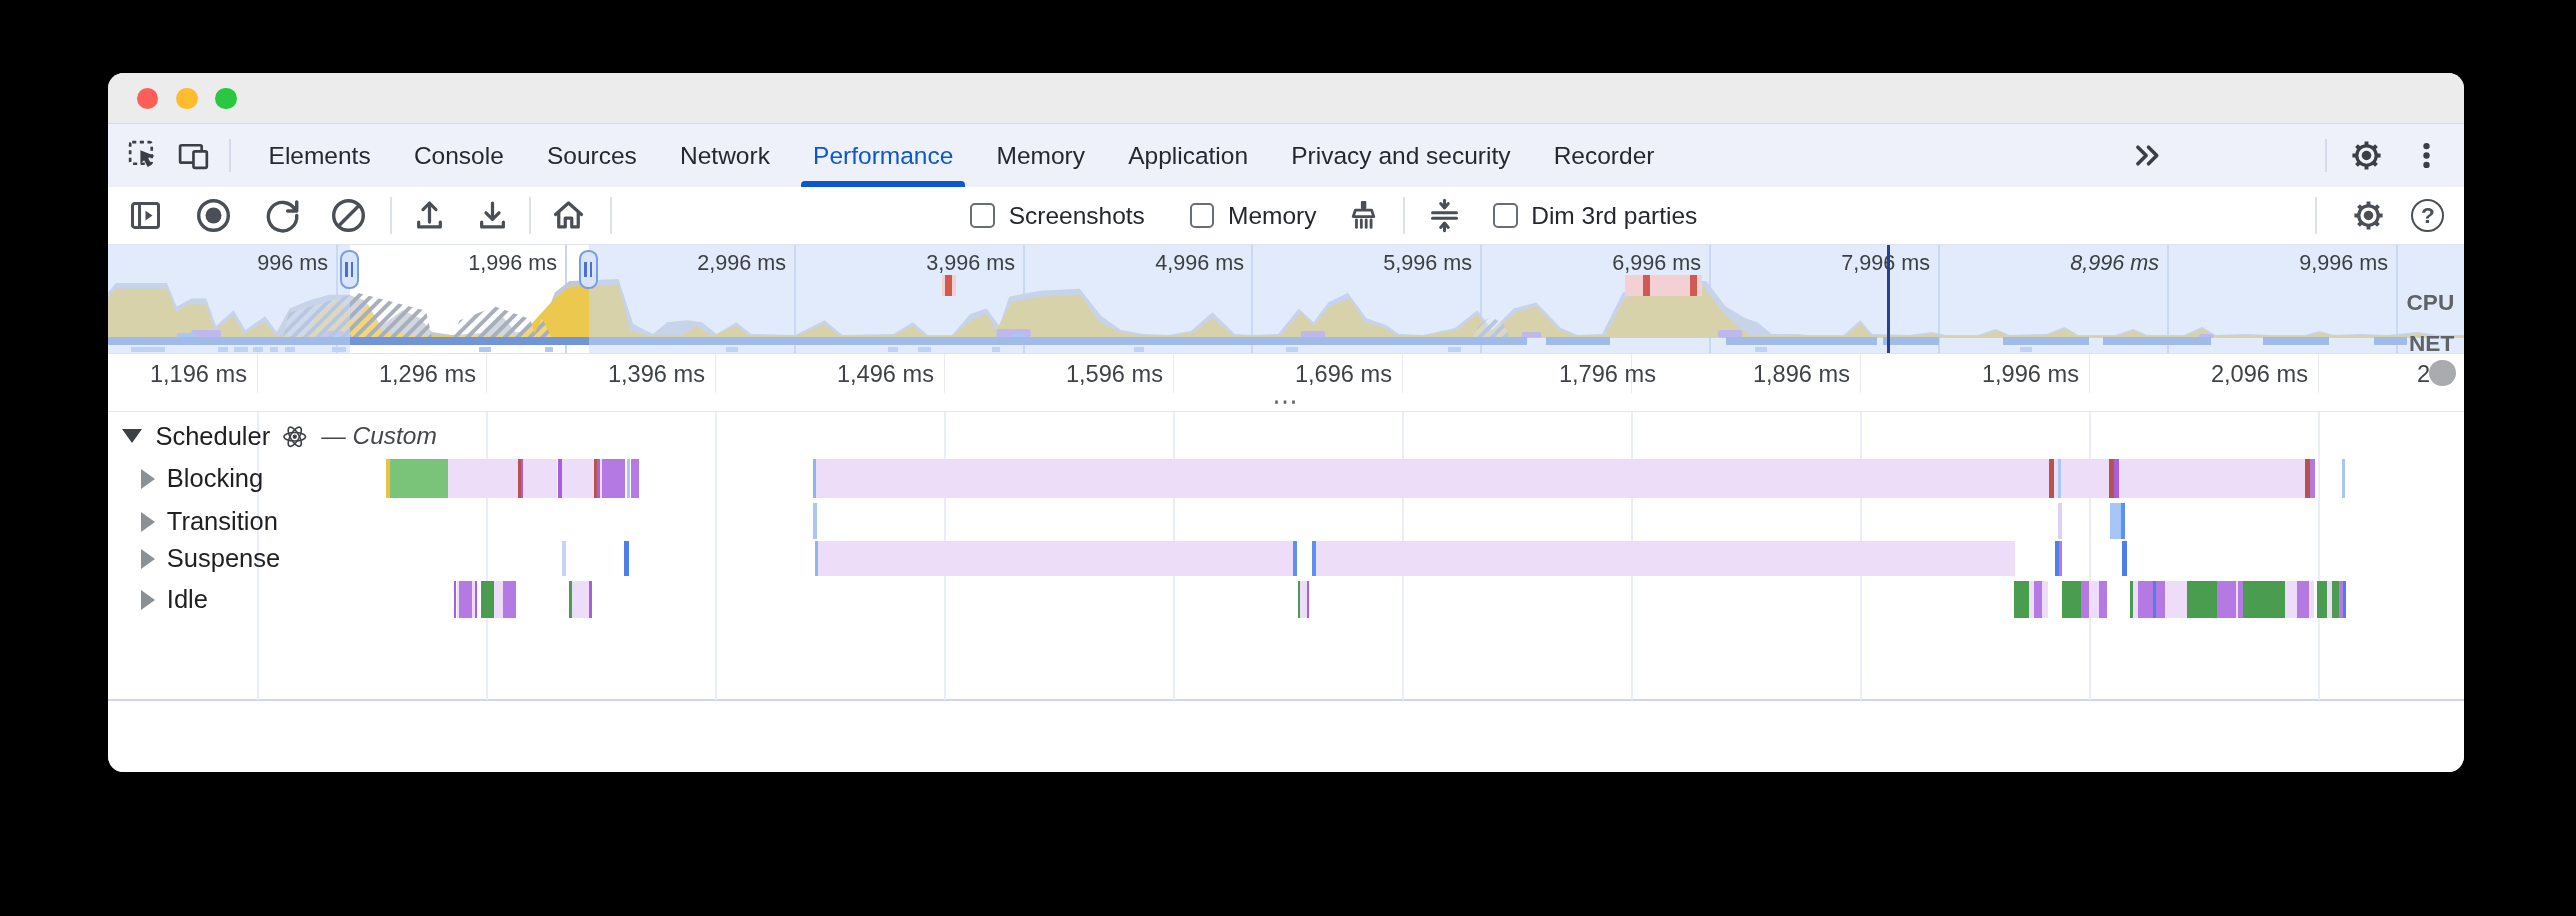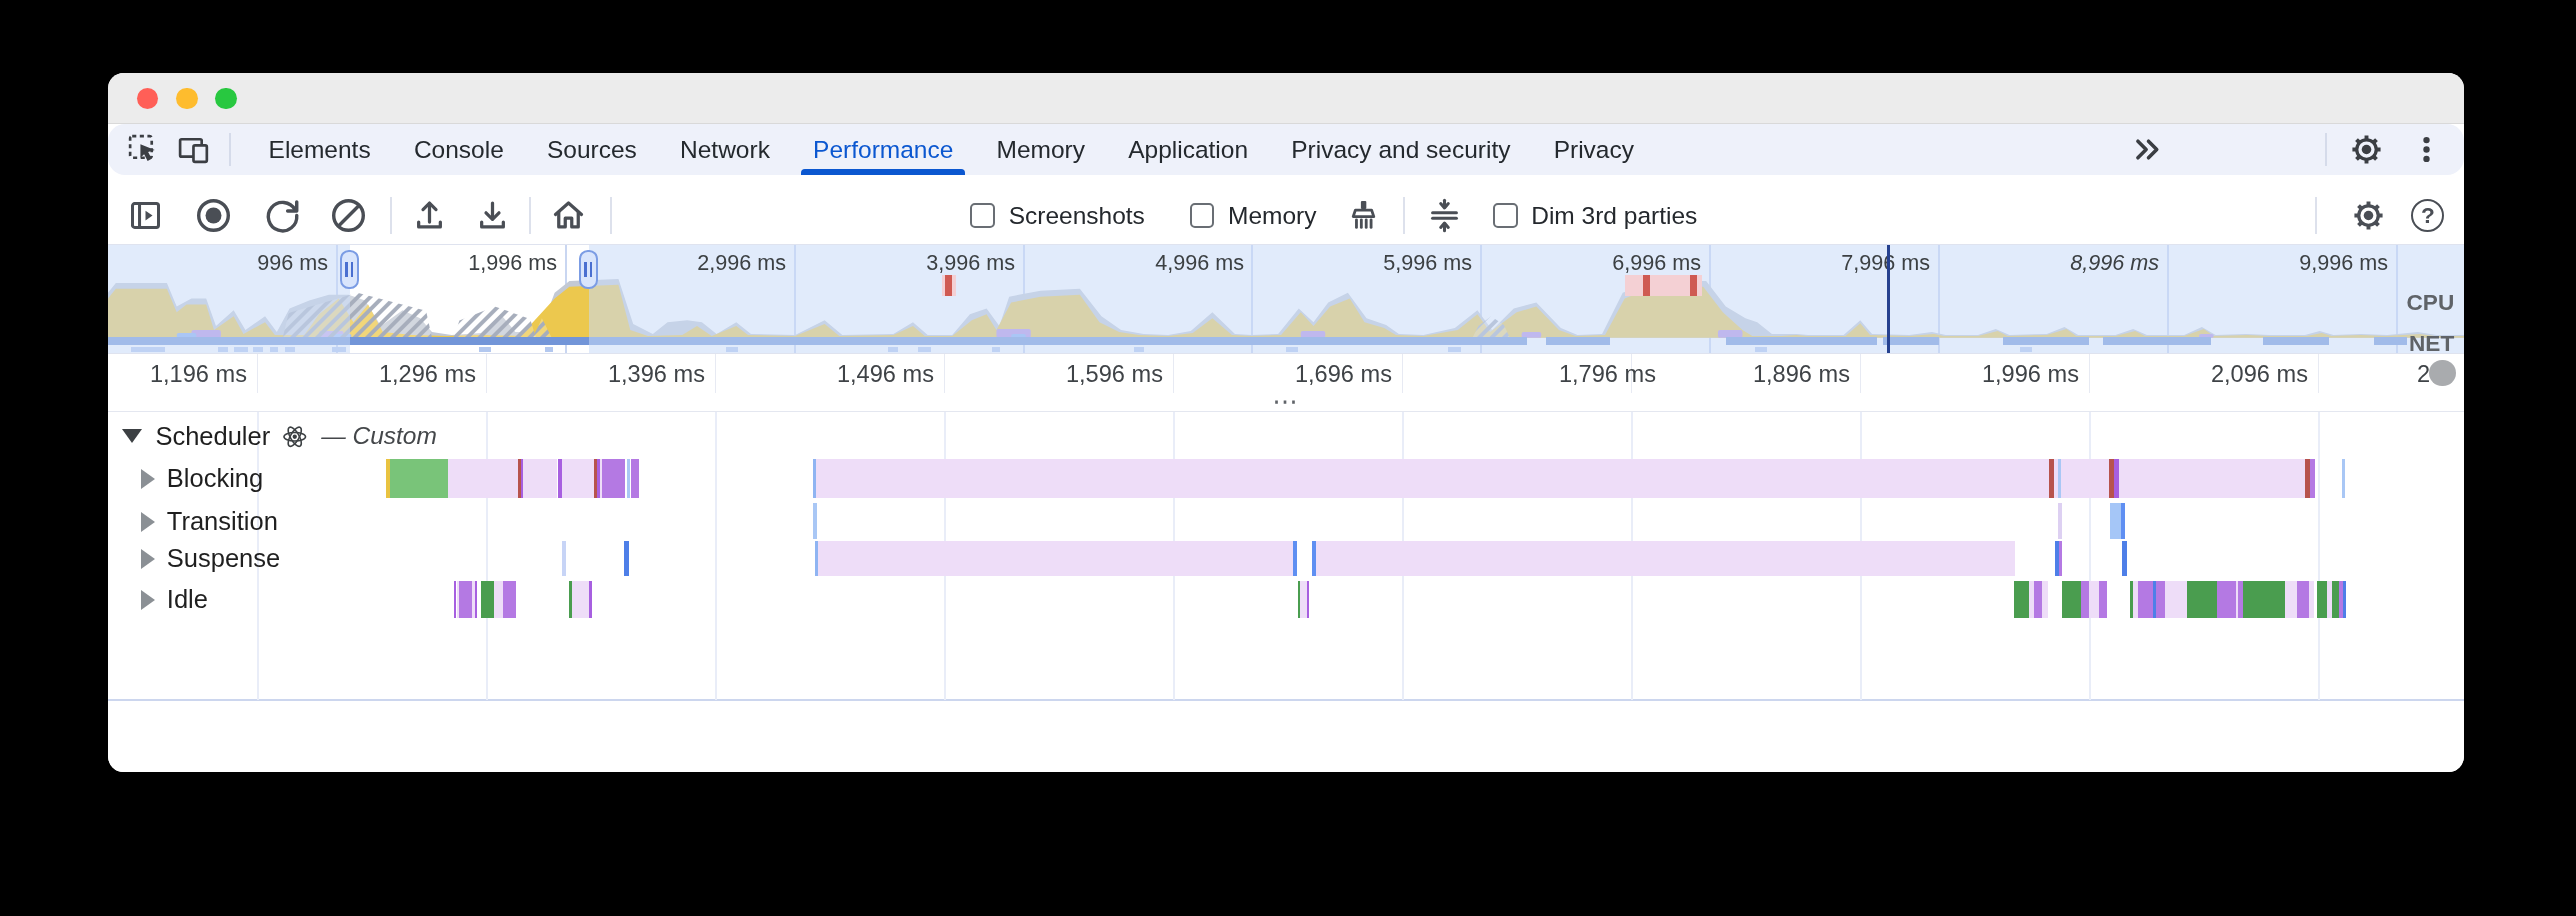--- a/index.html
+++ b/index.html
@@ -3,21 +3,21 @@
 <meta charset="utf-8">
 <style>
   html,body{margin:0;padding:0;background:#000;}
   *{box-sizing:border-box;font-family:"Liberation Sans",sans-serif;}
   .stage{position:relative;width:2576px;height:917px;background:#000;overflow:hidden;}
   .window{position:absolute;left:108px;top:73px;width:2356px;height:699px;background:#fff;border-radius:15.7px;overflow:hidden;box-shadow:0 33px 88px rgba(0,0,0,.6);}
   
   .titlebar{position:absolute;left:0;top:0;width:100%;height:51px;background:#ececec;border-bottom:1px solid #d9d9d9;}
   .tl-dot{position:absolute;top:14.7px;width:21.6px;height:21.6px;border-radius:50%;}
   
-  .tabbar{position:absolute;left:0;top:51px;width:100%;height:51px;background:#eef1fa;display:flex;align-items:center;border-radius:17px;}
+  .tabbar{position:absolute;left:0;top:51px;width:100%;height:63px;background:#eef1fa;display:flex;align-items:center;}
   .tabbar .icon-btn{width:43px;height:43px;display:flex;align-items:center;justify-content:center;flex:none;}
   .vdiv{width:2px;height:33px;background:#d5dbea;flex:none;}
   .tabs{display:flex;align-items:stretch;height:100%;margin-left:15.7px;}
   .tab{display:flex;align-items:center;padding:0 21.6px;font-size:24.5px;color:#24292e;position:relative;cursor:default;white-space:nowrap;}
   .tab.selected{color:#0b57d0;}
   .tab.selected::after{content:"";position:absolute;left:9.8px;right:9.8px;bottom:0;height:5.9px;background:#0b57d0;border-radius:3.9px 3.9px 0 0;}
   .tabbar-right{position:absolute;right:15.7px;top:0;height:100%;display:flex;align-items:center;gap:17.7px;}
   
   .toolbar{position:absolute;left:0;top:114px;width:100%;height:57px;background:#fff;display:flex;align-items:center;}
   .tool-btn{width:47px;height:47px;display:flex;align-items:center;justify-content:center;flex:none;}
@@ -91,21 +91,21 @@
       <div class="vdiv"></div>
       <div class="tabs" id="tabs">
           <div class="tab">Elements</div>
           <div class="tab">Console</div>
           <div class="tab">Sources</div>
           <div class="tab">Network</div>
           <div class="tab selected">Performance</div>
           <div class="tab">Memory</div>
           <div class="tab">Application</div>
           <div class="tab">Privacy and security</div>
-          <div class="tab">Privacy</div>
+          <div class="tab">Recorder</div>
         </div>
       <div class="tabbar-right">
         <div class="icon-btn">
           <svg width="33" height="33" viewBox="0 0 28 28">
             <path d="M5 7 L12 14 L5 21" fill="none" stroke="#3b3e43" stroke-width="3" stroke-linecap="round" stroke-linejoin="round"></path>
             <path d="M14 7 L21 14 L14 21" fill="none" stroke="#3b3e43" stroke-width="3" stroke-linecap="round" stroke-linejoin="round"></path>
           </svg>
         </div>
         <div class="vdiv" style="margin-left:137px"></div>
         <div class="icon-btn">

